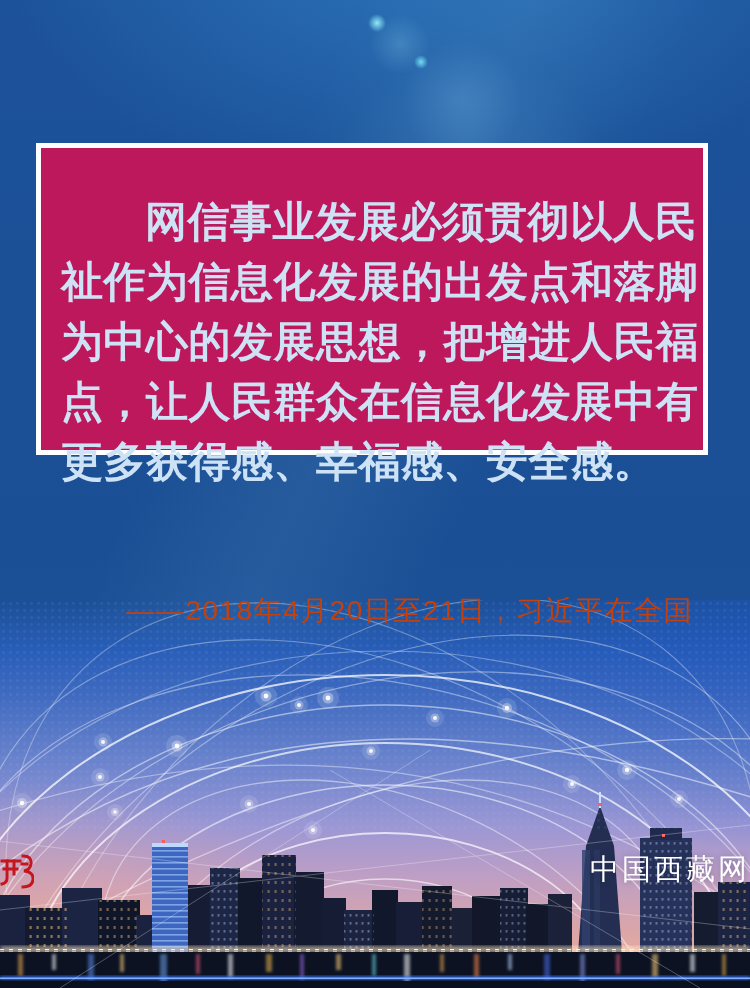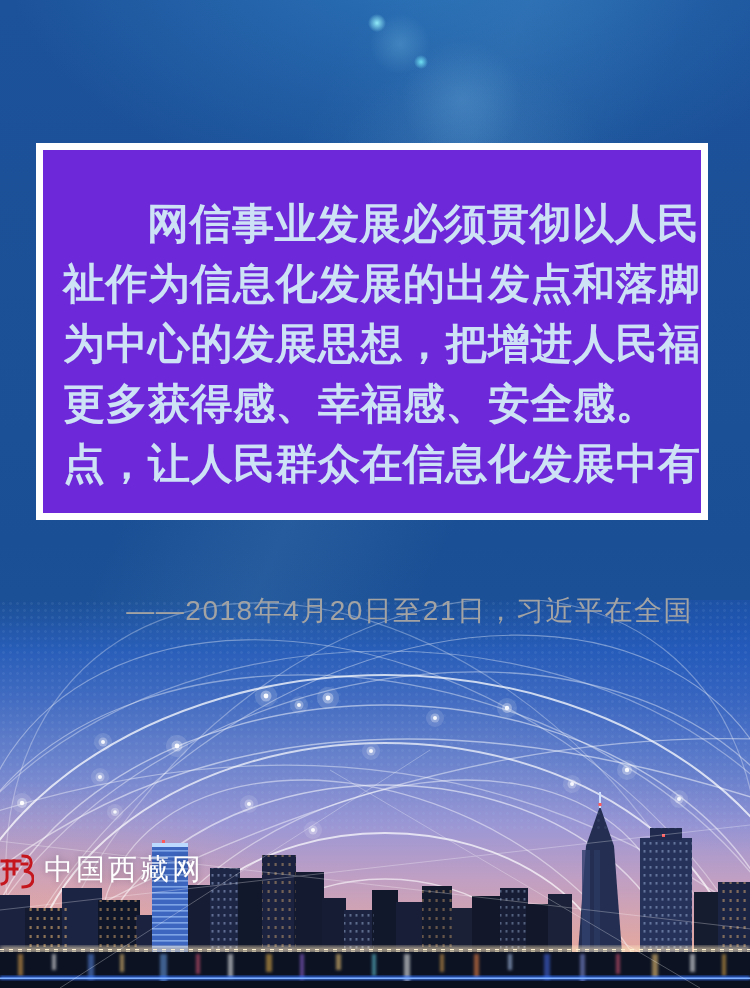--- a/index.html
+++ b/index.html
@@ -30,38 +30,38 @@
         #6c84cd 42%, #9b97d5 58%, #c09fc3 72%, #e0a7a3 88%, #e6ac9f 100%);
   }
   .photo svg{position:absolute;left:0;top:0;}
   .halftone{
     position:absolute;left:0;top:0;width:750px;height:230px;
     background-image:radial-gradient(rgba(170,205,240,.16) 1.1px, rgba(0,0,0,0) 1.7px);
     background-size:7px 7px;opacity:.55;pointer-events:none;
   }
   
   .quote-box{
-    position:absolute;left:36px;top:143px;width:672px;height:377px;
-    box-sizing:border-box;border:7px solid #ffffff;background:#6d28d9;
+    position:absolute;left:36px;top:143px;width:672px;height:312px;
+    box-sizing:border-box;border:5px solid #ffffff;background:#be185d;
     padding:44px 12px 0 20px;
   }
   .quote-line{
     white-space:nowrap;font-size:42px;line-height:60px;font-weight:bold;
     color:#cde2f5;letter-spacing:0.5px;
   }
   .quote-line:first-child{text-indent:84px;}
   
   .attribution{
     position:absolute;top:588px;right:57px;text-align:right;
-    font-size:28px;line-height:46px;color:#a3a3a3;letter-spacing:1.5px;margin-left:15px;
+    font-size:28px;line-height:46px;color:#c2410c;letter-spacing:1.5px;margin-left:15px;
   }
   
   .logo{
     position:absolute;left:0;top:850px;width:750px;
-    display:flex;justify-content:flex-start;align-items:center;gap:10px;
+    display:flex;justify-content:space-between;align-items:center;gap:10px;
   }
   .logo-text{
     color:#fefefe;font-size:29px;letter-spacing:3px;font-weight:normal;
     text-shadow:0 0 6px rgba(30,30,60,.35);
   }
 </style>
 </head>
 <body>
 
 <div class="poster">
@@ -292,22 +292,22 @@
         <path d="M700 388 L330 170"></path>
       </g>
     </svg>
     <div class="halftone"></div>
   </div>
 
   <div class="quote-box">
     <div class="quote-line">网信事业发展必须贯彻以人民</div>
     <div class="quote-line">祉作为信息化发展的出发点和落脚</div>
     <div class="quote-line">为中心的发展思想，把增进人民福</div>
+    <div class="quote-line">点，让人民群众在信息化发展中有</div>
     <div class="quote-line">更多获得感、幸福感、安全感。</div>
-    <div class="quote-line">点，让人民群众在信息化发展中有</div>
   </div>
 
   <div class="attribution">
     <div>——2018年4月20日至21日，习近平在全国</div>
   </div>
 
   <div class="logo">
     <svg width="34" height="38" viewBox="0 0 34 38">
       <g stroke="#c5161d" stroke-width="3" fill="none" stroke-linecap="square">
         <path d="M2 10 H20"></path>

